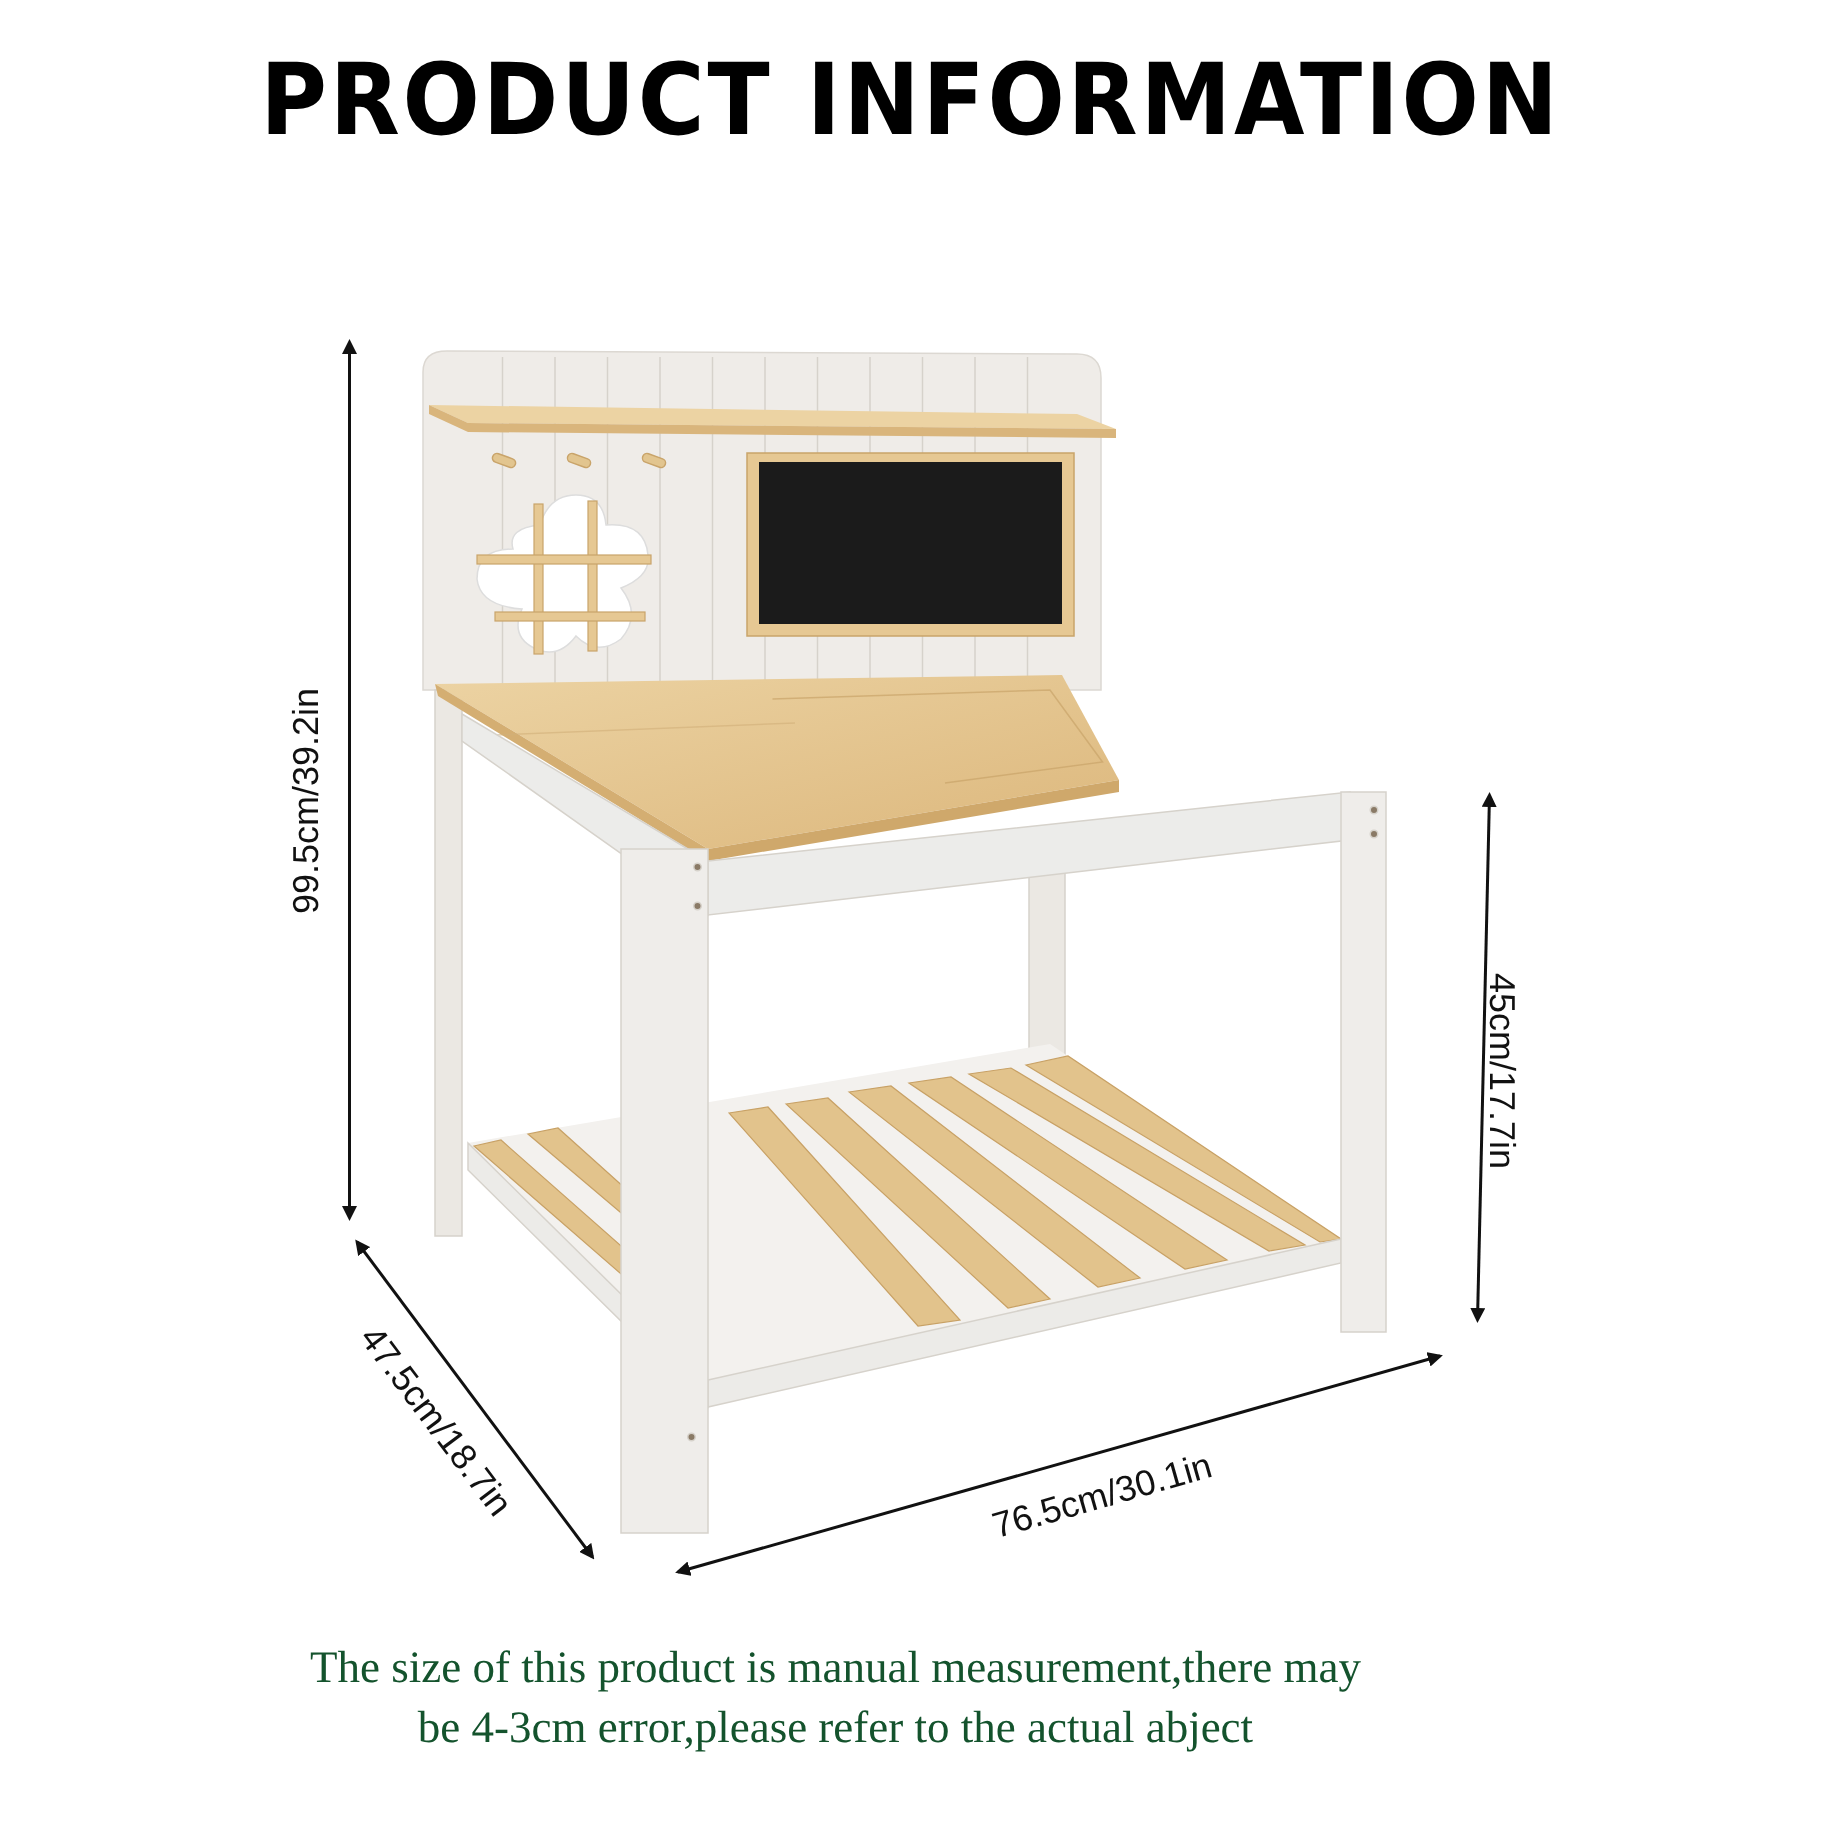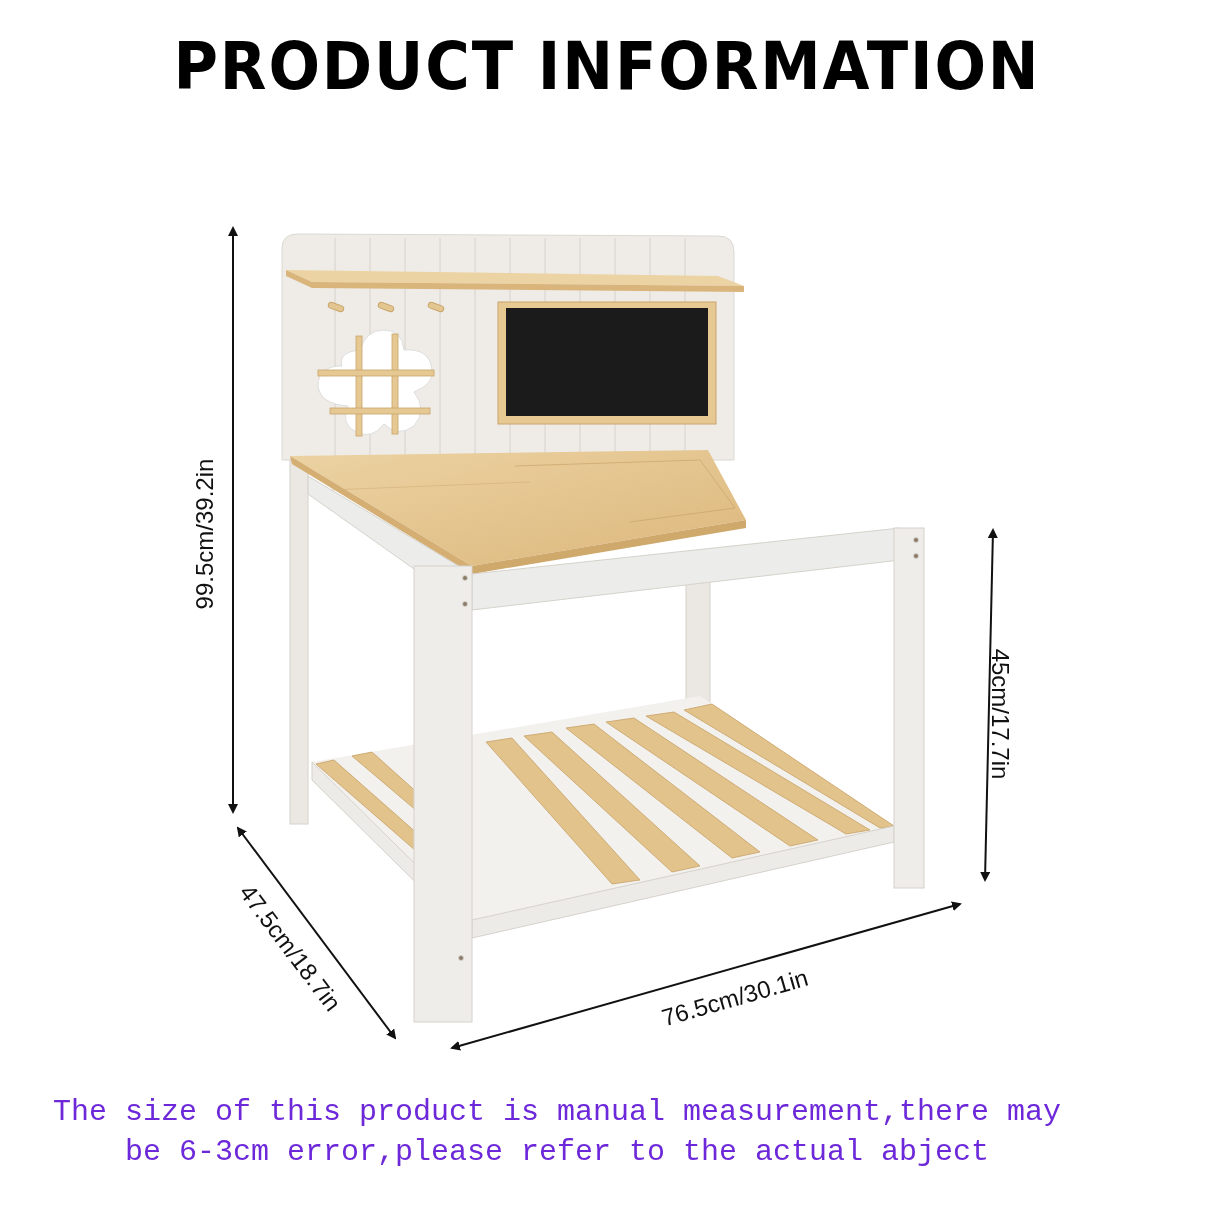--- a/index.html
+++ b/index.html
@@ -4,22 +4,22 @@
 <style>
   html, body { margin: 0; padding: 0; background: #ffffff; }
   body { width: 1214px; height: 1214px; position: relative; overflow: hidden; }
   .title {
     position: absolute; left: 0; top: 28px; width: 1214px; text-align: center;
     font-family: "DejaVu Sans", sans-serif; font-weight: bold; font-size: 66px;
     letter-spacing: 2px; color: #000; transform: scaleX(0.92);
   }
   .note {
     position: absolute; left: 0; top: 1092px; width: 1114px; text-align: center;
-    font-family: Liberation Mono, monospace; font-size: 30px; line-height: 40px;
-    color: #6d28d9;
+    font-family: Liberation Serif, serif; font-size: 30px; line-height: 40px;
+    color: #14532d;
   }
   .dim-label {
     position: absolute; font-family: "Liberation Sans", sans-serif; font-size: 24px;
     color: #111; white-space: nowrap; transform-origin: center center;
   }
   svg.art { position: absolute; left: 0; top: 0; }
 </style>
 </head>
 <body>
 
@@ -132,14 +132,14 @@
   </g>
 </svg>
 
 <div class="dim-label" style="left:110px; top:520px; width:190px; text-align:center; transform: rotate(-90deg);">99.5cm/39.2in</div>
 <div class="dim-label" style="left:920px; top:700px; width:160px; text-align:center; transform: rotate(90deg);">45cm/17.7in</div>
 <div class="dim-label" style="left:200px; top:934px; width:180px; text-align:center; transform: rotate(53deg);">47.5cm/18.7in</div>
 <div class="dim-label" style="left:640px; top:984px; width:190px; text-align:center; transform: rotate(-16deg);">76.5cm/30.1in</div>
 
 <div class="note">
   <div>The size of this product is manual measurement,there may</div>
-  <div>be 6-3cm error,please refer to the actual abject</div>
+  <div>be 4-3cm error,please refer to the actual abject</div>
 </div>
 
 </body></html>

